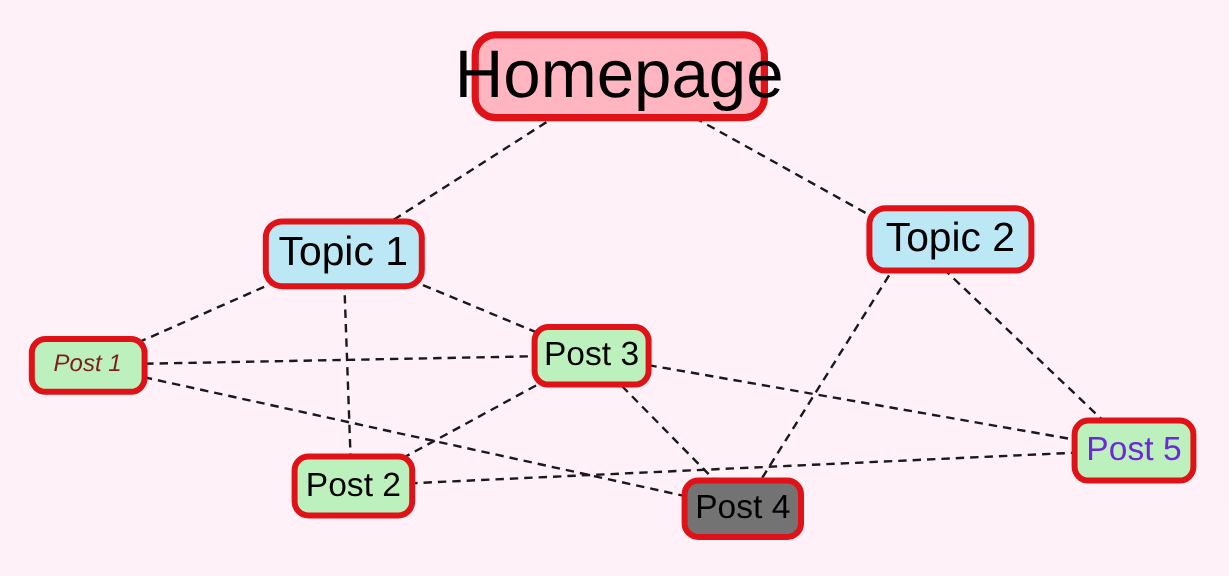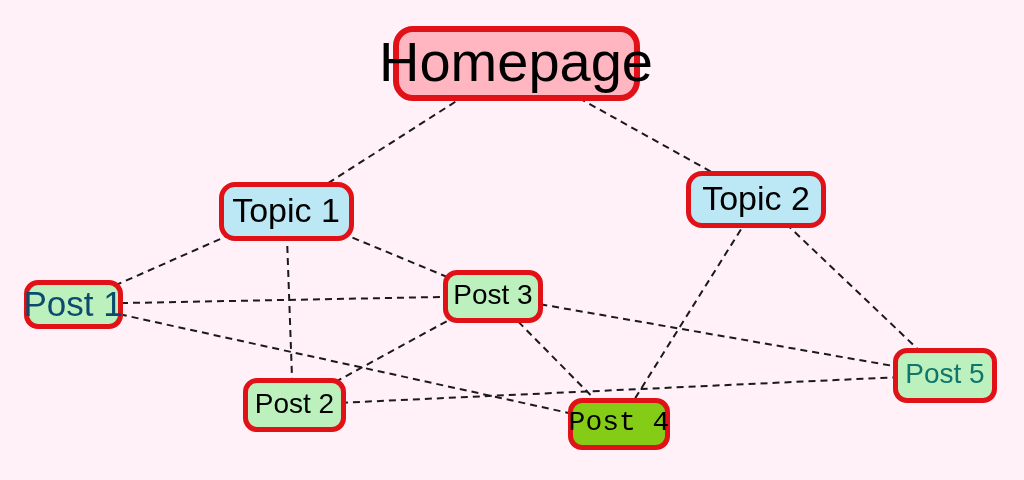--- a/index.html
+++ b/index.html
@@ -48,32 +48,32 @@
       <line x1="493" y1="296" x2="619" y2="424" stroke="#1a1a1a" stroke-width="2" stroke-dasharray="7 5"></line>
       <line x1="493" y1="296" x2="945" y2="375" stroke="#1a1a1a" stroke-width="2" stroke-dasharray="7 5"></line>
     </svg>
   <div id="node-layer">
       <div class="node" style="left: 392.5px; top: 25.5px; width: 247px; height: 75px; background: rgb(255, 182, 193); border: 6px solid rgb(224, 18, 24); border-radius: 20px; font-size: 56px; color: rgb(0, 0, 0);">
         <span>Homepage</span>
       </div>
       <div class="node" style="left: 218.5px; top: 181.5px; width: 135px; height: 59px; background: rgb(188, 232, 246); border: 5px solid rgb(224, 18, 24); border-radius: 16px; font-size: 34px; color: rgb(0, 0, 0);">
         <span>Topic 1</span>
       </div>
-      <div class="node" style="left: 686px; top: 170.5px; width: 140px; height: 57px; background: rgb(188, 232, 246); border: 5px solid rgb(224, 18, 24); border-radius: 16px; font-size: 34px; color: rgb(0, 0, 0);">
+      <div class="node" style="left: 722px; top: 170.5px; width: 140px; height: 57px; background: rgb(188, 232, 246); border: 5px solid rgb(224, 18, 24); border-radius: 16px; font-size: 34px; color: rgb(0, 0, 0);">
         <span>Topic 2</span>
       </div>
-      <div class="node" style="left: 23.5px; top: 279.5px; width: 99px; height: 49px; background: rgb(188, 240, 188); border: 5px solid rgb(224, 18, 24); border-radius: 14px; font-size: 35px; color: #0c4a6e;">
+      <div class="node" style="left: 23.5px; top: 279.5px; width: 99px; height: 49px; background: rgb(188, 240, 188); border: 5px solid rgb(224, 18, 24); border-radius: 14px; font-size: 20px; color: #7f1d1d; font-style: italic;">
         <span>Post 1</span>
       </div>
       <div class="node" style="left: 243px; top: 378px; width: 103px; height: 54px; background: rgb(188, 240, 188); border: 5px solid rgb(224, 18, 24); border-radius: 14px; font-size: 28px; color: rgb(0, 0, 0);">
         <span>Post 2</span>
       </div>
       <div class="node" style="left: 443px; top: 269.5px; width: 100px; height: 53px; background: rgb(188, 240, 188); border: 5px solid rgb(224, 18, 24); border-radius: 14px; font-size: 28px; color: rgb(0, 0, 0);">
         <span>Post 3</span>
       </div>
-      <div class="node" style="left: 568px; top: 398px; width: 102px; height: 52px; background: #84cc16; border: 5px solid rgb(224, 18, 24); border-radius: 14px; font-size: 28px; color: rgb(0, 0, 0); font-family: Liberation Mono, monospace;">
+      <div class="node" style="left: 568px; top: 398px; width: 102px; height: 52px; background: #737373; border: 5px solid rgb(224, 18, 24); border-radius: 14px; font-size: 28px; color: rgb(0, 0, 0);">
         <span>Post 4</span>
       </div>
-      <div class="node" style="left: 893px; top: 347.5px; width: 104px; height: 55px; background: rgb(188, 240, 188); border: 5px solid rgb(224, 18, 24); border-radius: 14px; font-size: 28px; color: #0f766e;">
+      <div class="node" style="left: 893px; top: 347.5px; width: 104px; height: 55px; background: rgb(188, 240, 188); border: 5px solid rgb(224, 18, 24); border-radius: 14px; font-size: 28px; color: #6d28d9;">
         <span>Post 5</span>
       </div>
     </div>
 </div>
 
 </body></html>

